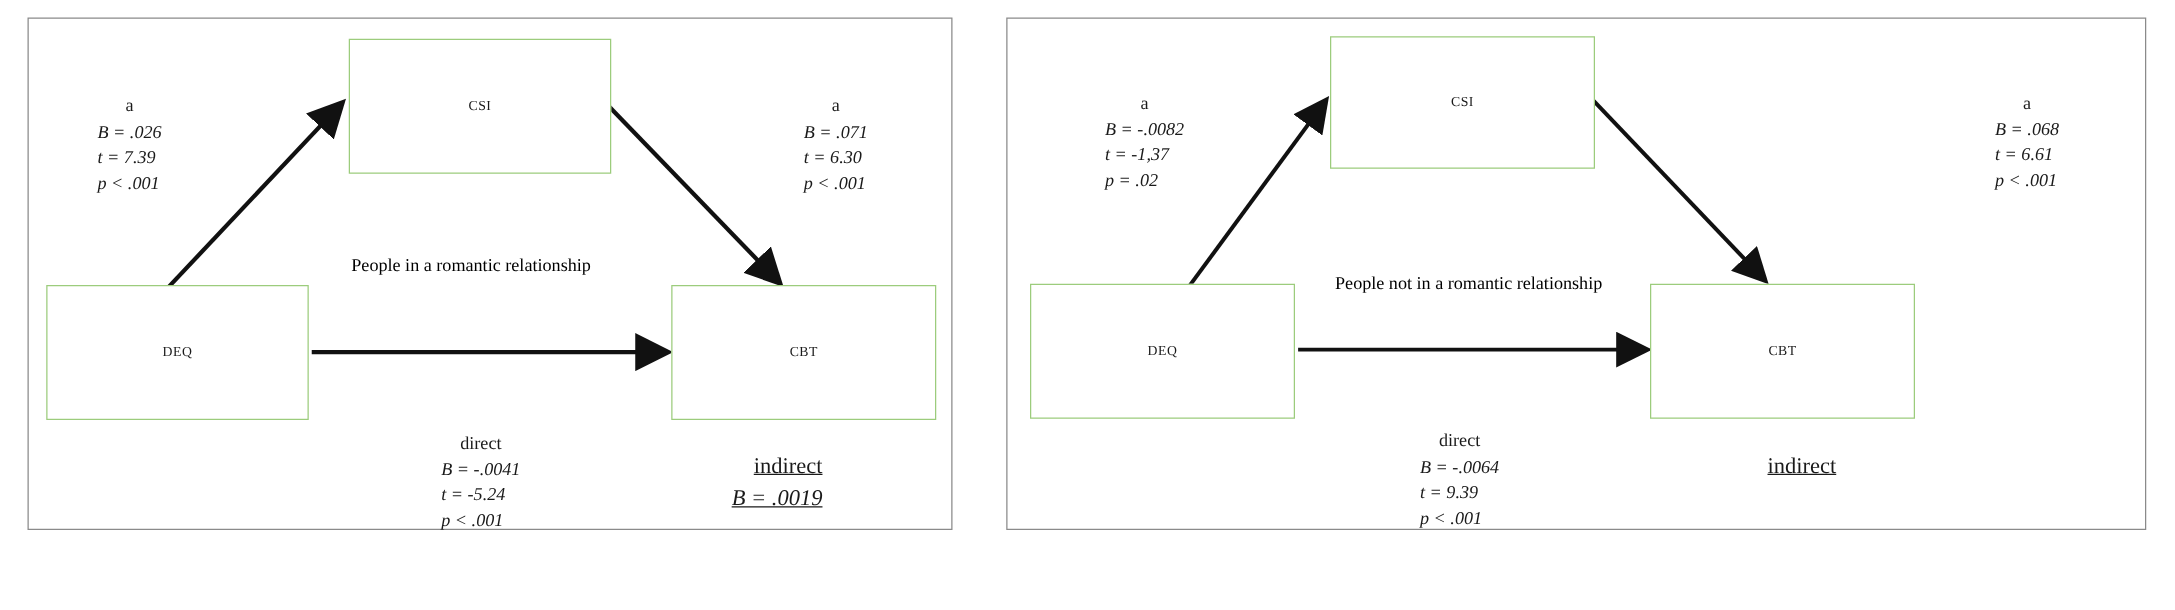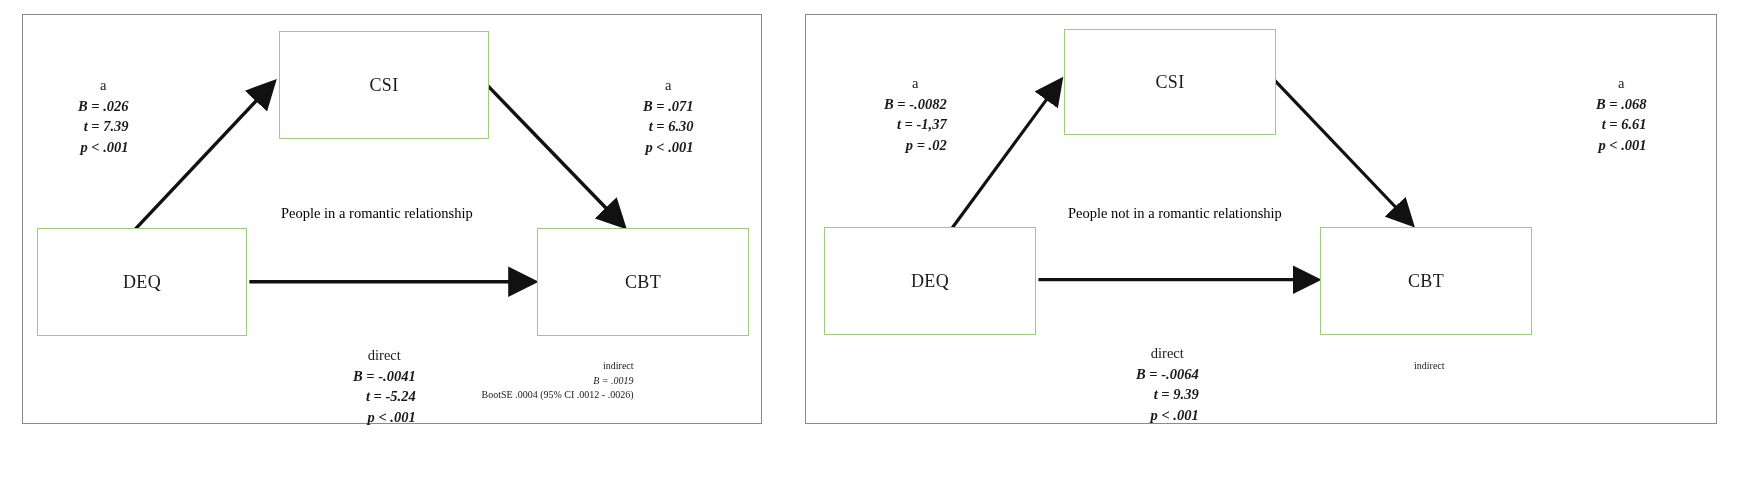--- a/index.html
+++ b/index.html
@@ -39,57 +39,57 @@
   }
 
   .node-box {
     position: absolute;
     border: 1px solid #9ccc7c;
     background: #ffffff;
     box-sizing: border-box;
     display: flex;
     align-items: center;
     justify-content: center;
-    font-size: 18px;
+    font-size: 11px;
     color: #1a1a1a;
     letter-spacing: .4px;
   }
 
   .annot {
     position: absolute;
     font-size: 14.5px;
     line-height: 1.42;
     color: #1a1a1a;
     white-space: nowrap;
   }
   .annot .hdr {
     display: block;
     text-align: center;
     font-style: normal;
   }
   .annot .row {
     display: block;
-    text-align: right;
-    font-weight: bold;
+    text-align: left;
   }
   .ital { font-style: italic; }
 
   .caption {
     position: absolute;
     font-size: 14.5px;
     color: #000000;
     white-space: nowrap;
   }
 
   .indirect-block {
     position: absolute;
-    font-size: 10px;
+    font-size: 18px;
     line-height: 1.45;
     color: #1a1a1a;
     white-space: nowrap;
+    text-decoration: underline;
   }
   .indirect-block .hdr {
     display: block;
     text-align: center;
   }
   .indirect-block .row { display: block; text-align: right; }
 </style>
 </head>
 <body>
 
@@ -144,21 +144,20 @@
       <div class="annot" style="left:330px; top:330px;">
         <span class="hdr">direct</span>
         <span class="row ital">B = -.0041</span>
         <span class="row ital">t = -5.24</span>
         <span class="row ital">p &lt; .001</span>
       </div>
 
       <div class="indirect-block" style="left:452px; top:344px;">
         <span class="hdr" style="margin-left:128px;">indirect</span>
         <span class="row ital">B = .0019</span>
-        <span class="row">BootSE .0004 (95% CI .0012 - .0026)</span>
       </div>
 
     </div>
   </div>
 
   <div class="panel" id="panel-right">
     <div class="panel-canvas">
 
       <svg class="panel-svg" viewBox="0 0 912 410" preserveAspectRatio="none">
         <defs>
@@ -194,21 +193,21 @@
         <span class="row ital">p = .02</span>
       </div>
 
       <div class="annot" style="left:790px; top:58px;">
         <span class="hdr">a</span>
         <span class="row ital">B = .068</span>
         <span class="row ital">t = 6.61</span>
         <span class="row ital">p &lt; .001</span>
       </div>
 
-      <div class="caption" style="left:262px; top:190px;">People not in a romantic relationship</div>
+      <div class="caption" style="left:262px; top:204px;">People not in a romantic relationship</div>
 
       <div class="annot" style="left:330px; top:328px;">
         <span class="hdr">direct</span>
         <span class="row ital">B = -.0064</span>
         <span class="row ital">t = 9.39</span>
         <span class="row ital">p &lt; .001</span>
       </div>
 
       <div class="indirect-block" style="left:476px; top:344px;">
         <span class="hdr" style="margin-left:132px;">indirect</span>

